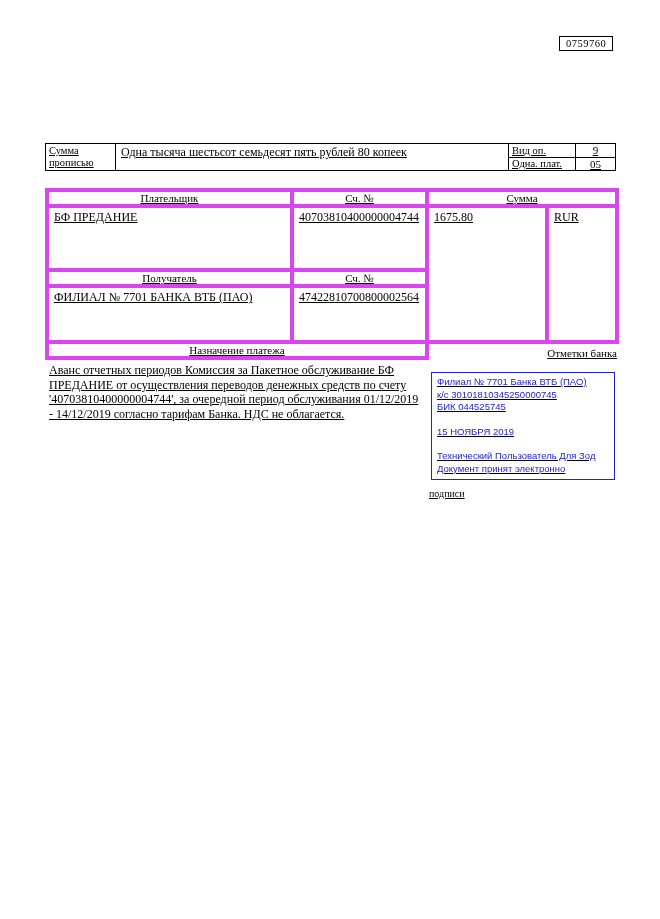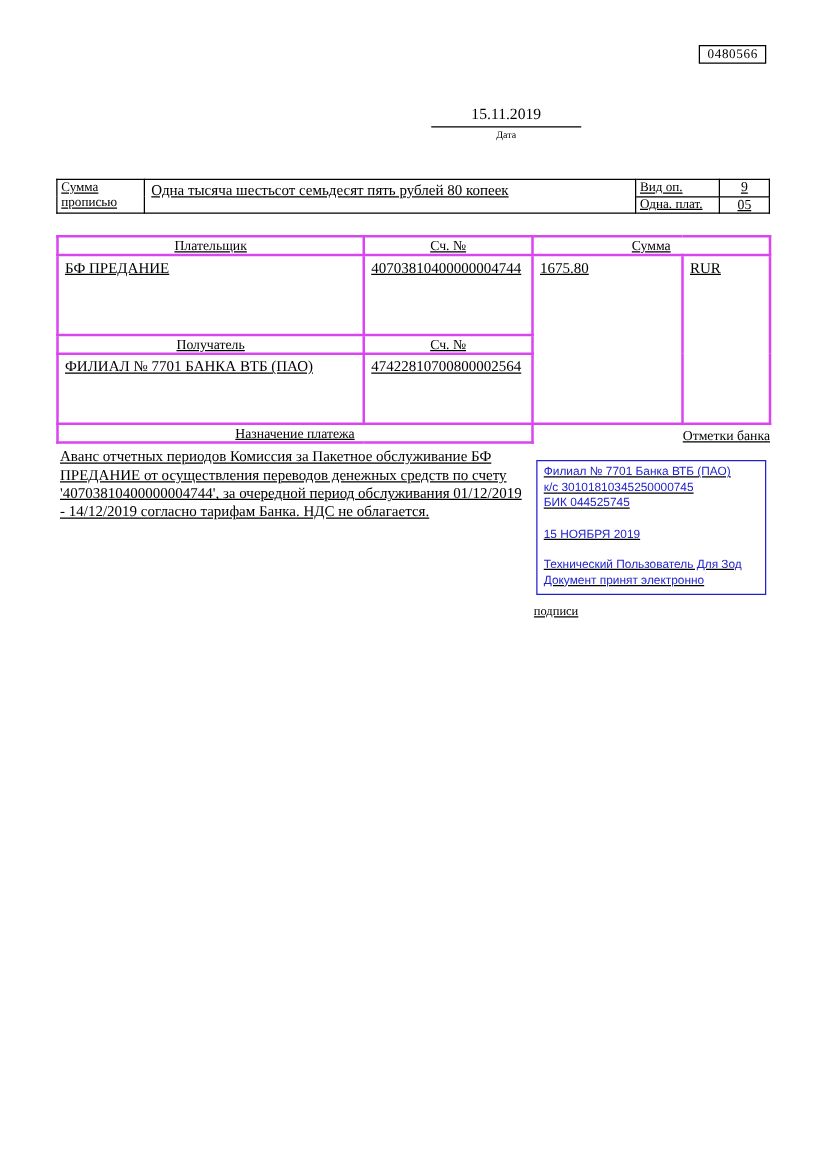--- a/index.html
+++ b/index.html
@@ -27,21 +27,21 @@
 
   
   .t1 td { border:1px solid #000; }
   .t1 .lbl { font-size:10.5px; padding:1px 3px; line-height:1.15; }
   .t1 .words { font-size:12px; padding:1px 5px; }
   .t1 .op-lbl { font-size:10.5px; padding:0 3px; white-space:nowrap; height:13px; vertical-align:middle; }
   .t1 .op-val { font-size:11px; text-align:center; vertical-align:middle; }
 
   
   .t2 { margin-top:17px; }
-  .t2 td { border:2px solid #d946ef; }
+  .t2 td { border:4px solid #d946ef; }
   .t2 .hdr { font-size:11px; text-align:center; vertical-align:middle; height:15px; padding:0 2px; }
   .t2 .val { padding:2px 5px; }
   .row-payer { height:64px; }
   .row-recip { height:56px; }
 
   .purpose-cell {
     border:none !important;
     padding:3px 6px 0 2px;
     font-size:12px; line-height:1.22;
     vertical-align:top;
@@ -58,27 +58,23 @@
   }
   .stamp-line { min-height:12px; }
   .stamp-gap { margin-top:12px; }
   .signatures { font-size:10px; text-align:left; margin-top:8px; }
 </style>
 </head>
 <body>
 
 <div class="page">
 
-  <div class="form-code">0480566</div>
+  <div class="form-code">0759760</div>
 
 
-  <div class="date-block">
-    <span class="date-value">15.11.2019</span>
-    <span class="date-label">Дата</span>
-  </div>
 
   <div class="doc-body">
 
     <table class="t1">
       <colgroup>
         <col style="width:70px">
           <col style="width:393px">
           <col style="width:67px">
           <col style="width:40px">
       </colgroup>

